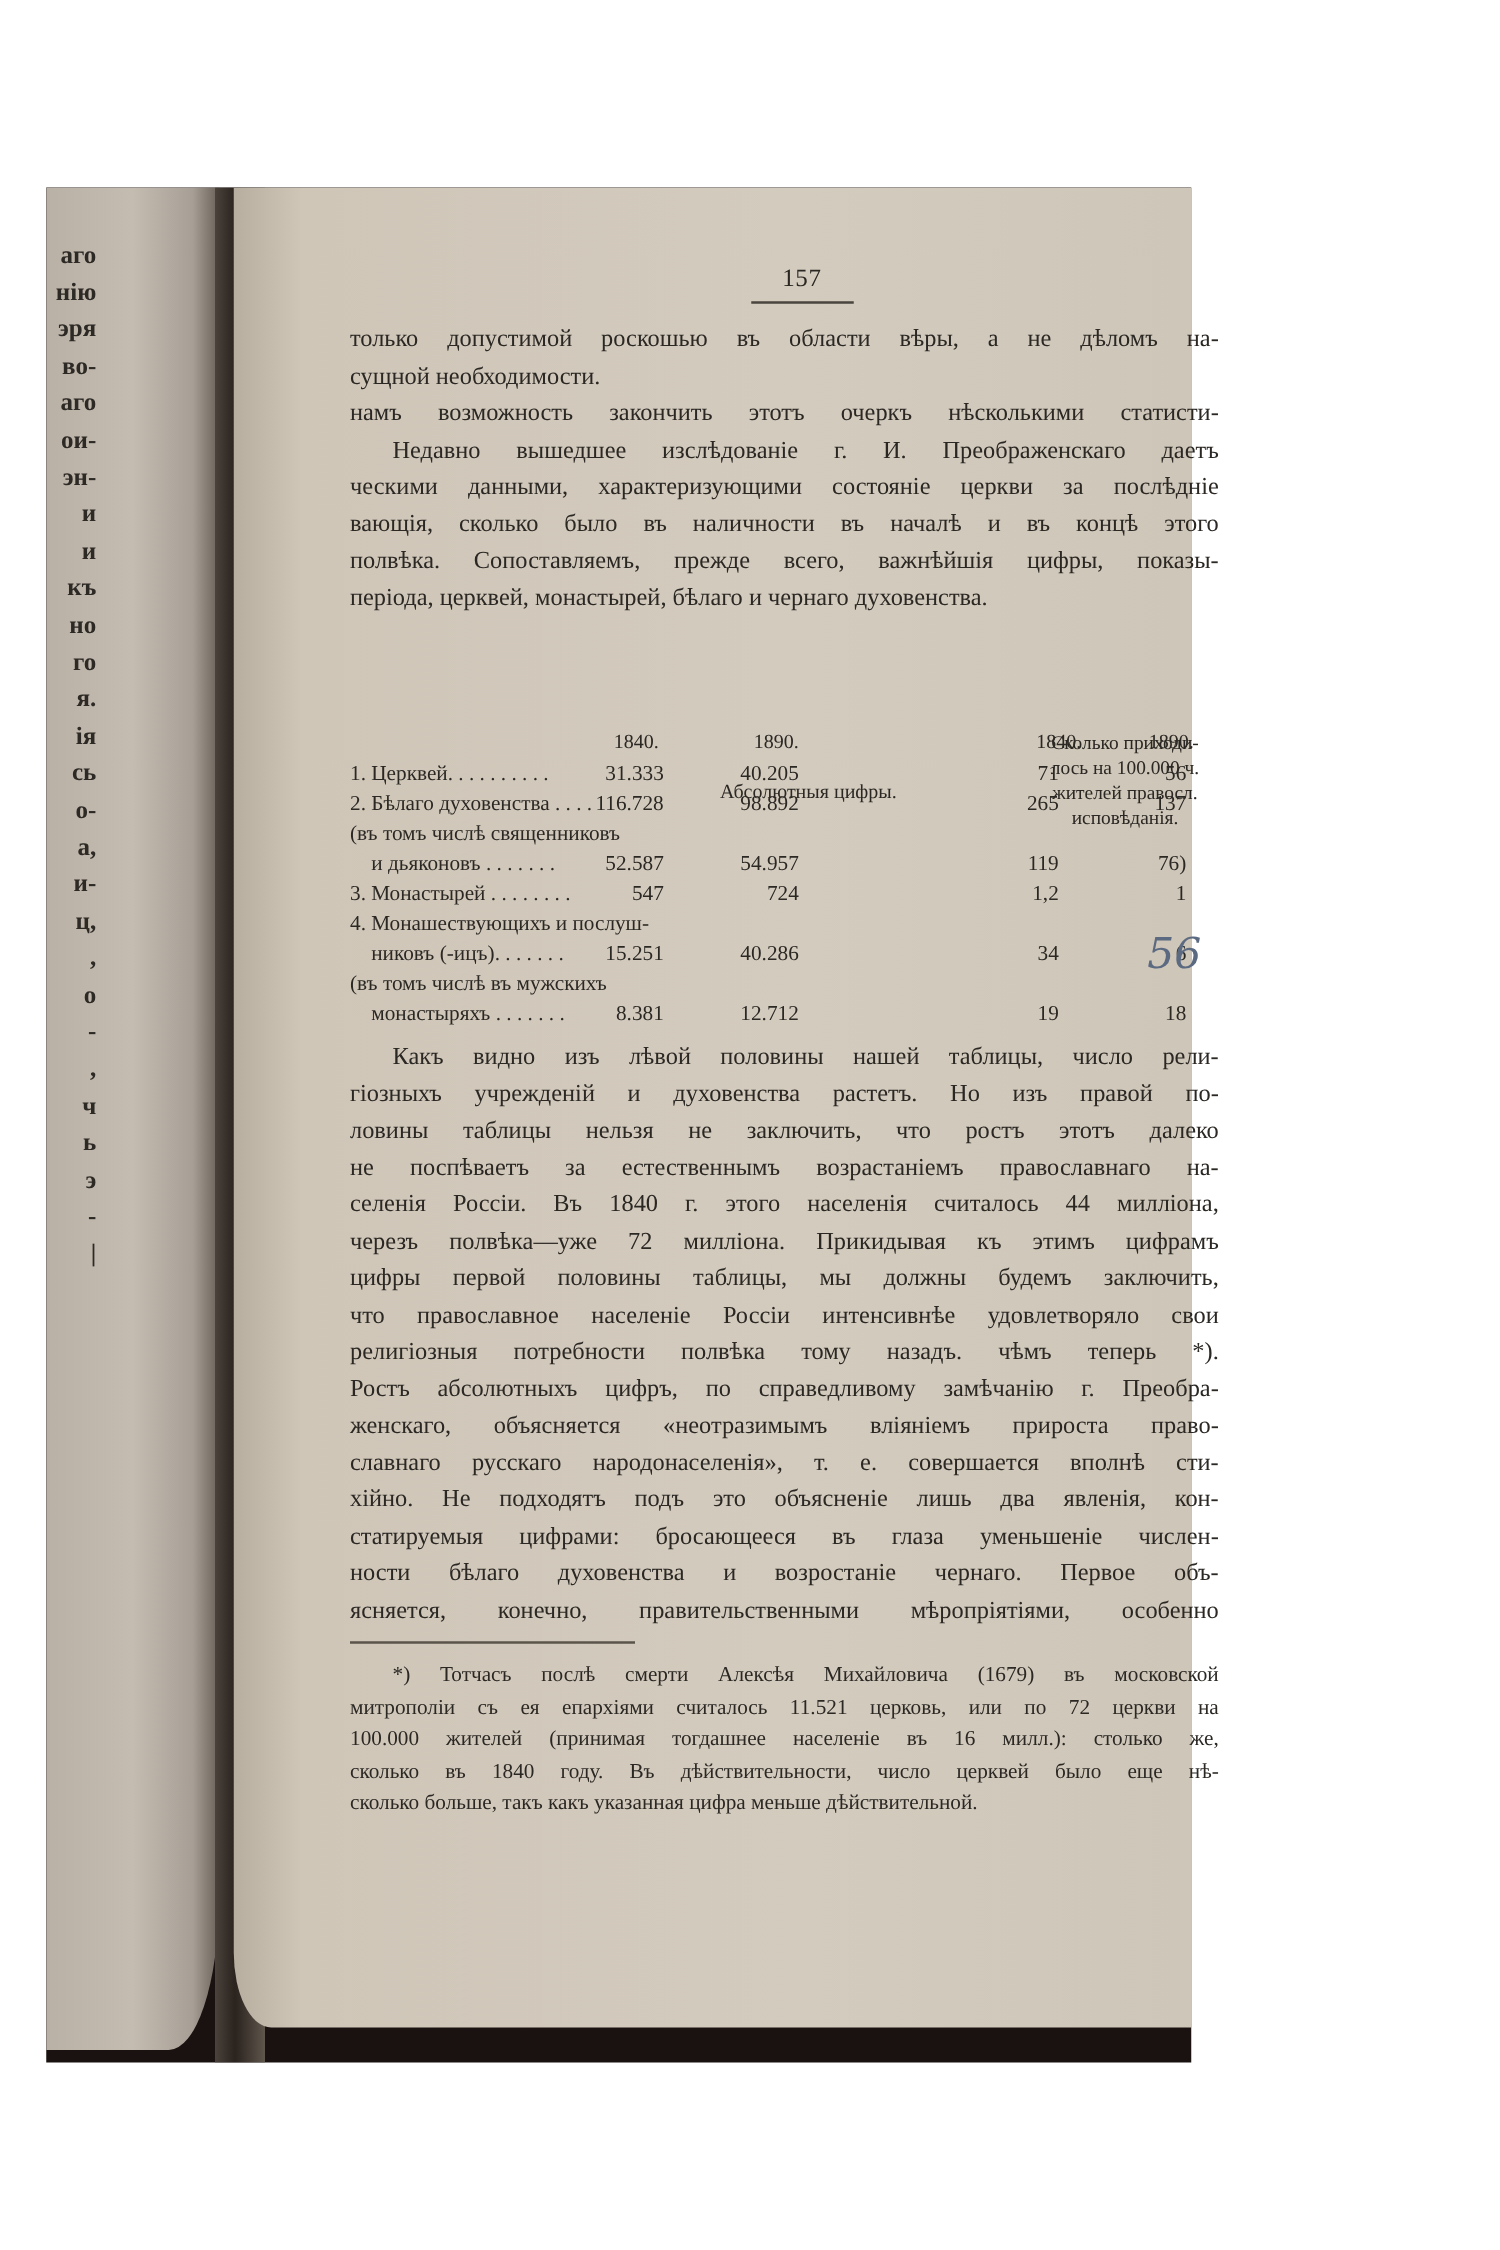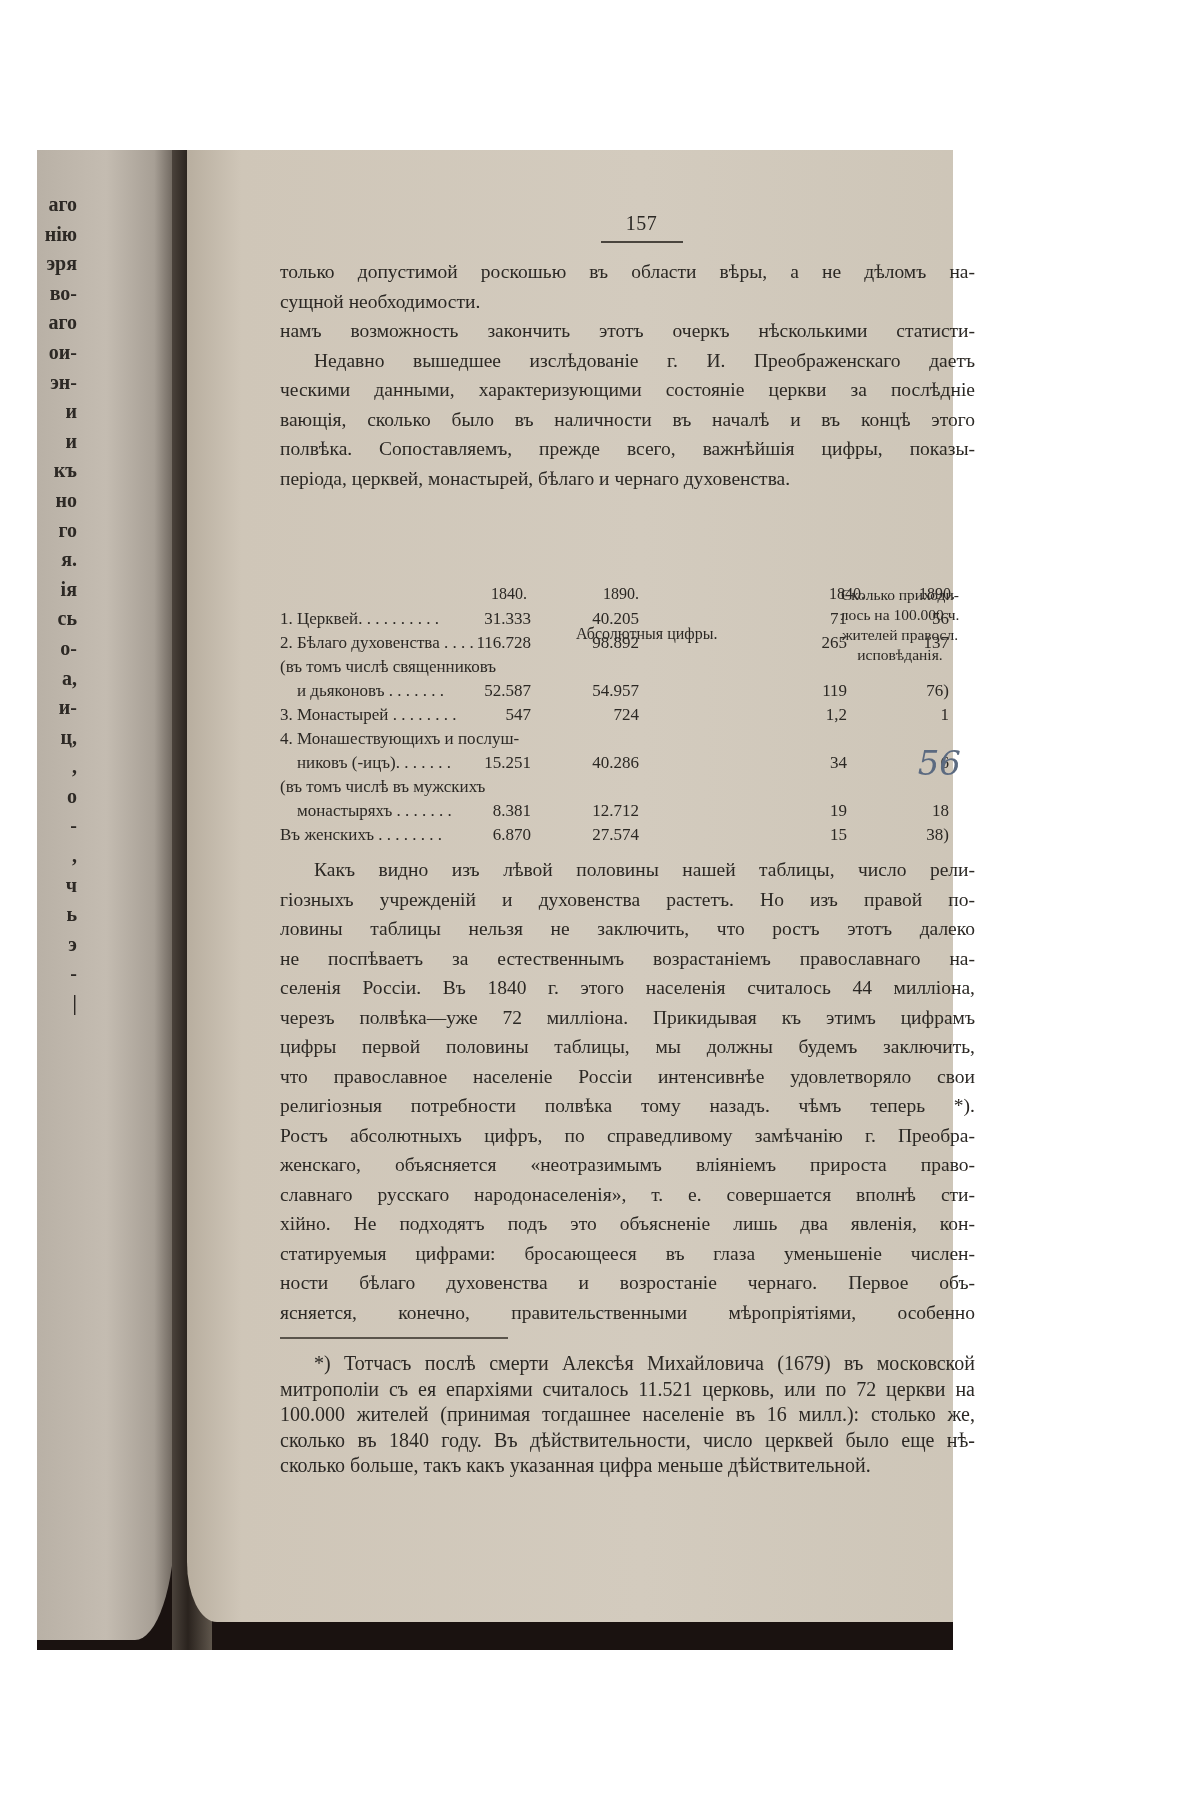--- a/index.html
+++ b/index.html
@@ -68,21 +68,21 @@
   .c-1840 { right:444px; text-align:right; }
   .c-1890 { right:336px; text-align:right; }
   .c-r1840 { right:128px; text-align:right; }
   .c-r1890 { right:26px; text-align:right; }
   .handwriting {
     position:absolute; right:14px; top:-6px; font-family:"DejaVu Serif",serif; font-style:italic;
     font-size:34px; color:#5b6a80; font-weight:normal;
   }
   .body2 { margin-top:8px; }
   .fn-rule { width:228px; height:2px; background:#5a544b; margin:10px 0 12px 0; }
-  .footnote { font-size:20px; line-height:25.5px; }
+  .footnote { font-size:17px; line-height:25.5px; }
   .footnote .line { display:block; text-align:justify; text-align-last:justify; white-space:nowrap; }
   .footnote .line.last { text-align-last:left; }
 </style>
 </head>
 <body>
 
 <div class="photo">
   <div class="left-page">
     <div class="frag" id="frags" style="top:40px;"><div style="text-align: right;">аго</div><div style="text-align: right;">нію</div><div style="text-align: right;">эря</div><div style="text-align: right;">во-</div><div style="text-align: right;">аго</div><div style="text-align: right;">ои-</div><div style="text-align: right;">эн-</div><div style="text-align: right;">и</div><div style="text-align: right;">и</div><div style="text-align: right;">къ</div><div style="text-align: right;">но</div><div style="text-align: right;">го</div><div style="text-align: right;">я.</div><div style="text-align: right;">ія</div><div style="text-align: right;">сь</div><div style="text-align: right;">о-</div><div style="text-align: right;">а,</div><div style="text-align: right;">и-</div><div style="text-align: right;">ц,</div><div style="text-align: right;">,</div><div style="text-align: right;">о</div><div style="text-align: right;">-</div><div style="text-align: right;">,</div><div style="text-align: right;">ч</div><div style="text-align: right;">ь</div><div style="text-align: right;">э</div><div style="text-align: right;">-</div><div style="text-align: right;">|</div></div>
   </div>
@@ -182,27 +182,20 @@
           <span class="c-1890"></span>
           <span class="c-r1840"></span>
           <span class="c-r1890"></span>
         </div>
         <div class="row">
           <span class="c-label" style="white-space: pre;">    монастыряхъ . . . . . . .</span>
           <span class="c-1840">8.381</span>
           <span class="c-1890">12.712</span>
           <span class="c-r1840">19</span>
           <span class="c-r1890">18</span>
-        </div>
-        <div class="row">
-          <span class="c-label" style="white-space: pre;">Въ женскихъ . . . . . . . .</span>
-          <span class="c-1840">6.870</span>
-          <span class="c-1890">27.574</span>
-          <span class="c-r1840">15</span>
-          <span class="c-r1890">38)</span>
         </div>
       </div>
   </div>
 
   <p class="para body2" id="analysis">
       <span class="line indent">Какъ видно изъ лѣвой половины нашей таблицы, число рели-</span>
       <span class="line">гіозныхъ учрежденій и духовенства растетъ. Но изъ правой по-</span>
       <span class="line">ловины таблицы нельзя не заключить, что ростъ этотъ далеко</span>
       <span class="line">не поспѣваетъ за естественнымъ возрастаніемъ православнаго на-</span>
       <span class="line">селенія Россіи. Въ 1840 г. этого населенія считалось 44 милліона,</span>

